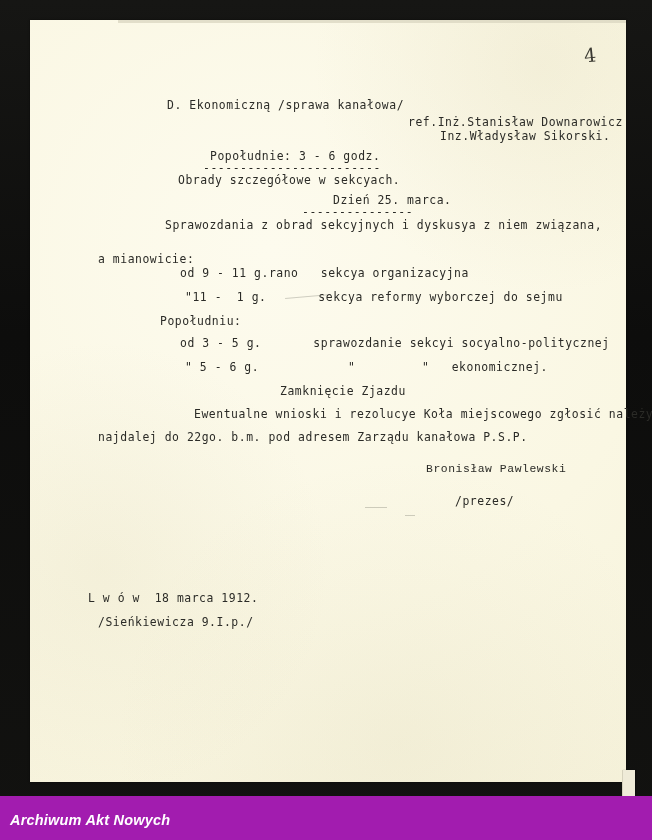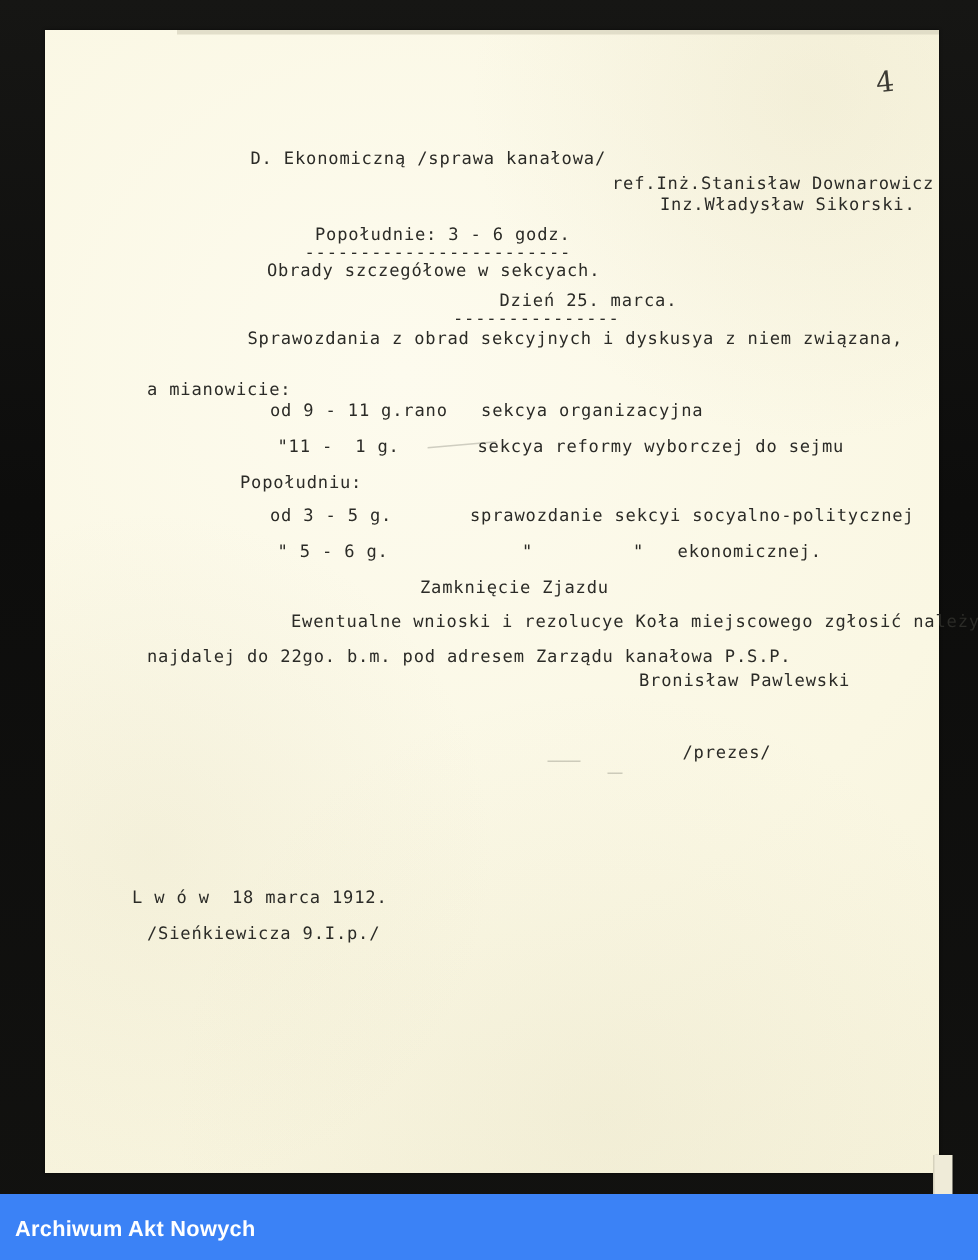--- a/index.html
+++ b/index.html
@@ -124,21 +124,22 @@
     background: rgba(90,88,78,0.28);
   }
 
   
   .watermark-bar {
     position: absolute;
     left: 0;
     bottom: 0;
     width: 652px;
     height: 44px;
-    background: #3b82f6;
+    background: #a21caf;
+    font-style: italic;
   }
   .watermark-text {
     position: absolute;
     left: 10px;
     bottom: 12px;
     color: #ffffff;
     font-family: "Liberation Sans", sans-serif;
     font-size: 14.5px;
     font-weight: bold;
     letter-spacing: 0.2px;
@@ -167,21 +168,21 @@
         <div class="ln" style="left: 135px; top: 200px;">Sprawozdania z obrad sekcyjnych i dyskusya z niem związana,</div>
         <div class="ln" style="left: 68px; top: 224px; margin-top: 10px;">a mianowicie:</div>
         <div class="ln" style="left: 150px; top: 248px; text-align: center;">od 9 - 11 g.rano   sekcya organizacyjna</div>
         <div class="ln" style="left: 155px; top: 272px;">"11 -  1 g.       sekcya reformy wyborczej do sejmu</div>
         <div class="ln" style="left: 130px; top: 296px;">Popołudniu:</div>
         <div class="ln" style="left: 150px; top: 318px;">od 3 - 5 g.       sprawozdanie sekcyi socyalno-politycznej</div>
         <div class="ln" style="left: 155px; top: 342px;">" 5 - 6 g.            "         "   ekonomicznej.</div>
         <div class="ln" style="left: 250px; top: 366px;">Zamknięcie Zjazdu</div>
         <div class="ln" style="left: 132px; top: 389px; margin-left: 32px;">Ewentualne wnioski i rezolucye Koła miejscowego zgłosić należy</div>
         <div class="ln" style="left: 68px; top: 412px;">najdalej do 22go. b.m. pod adresem Zarządu kanałowa P.S.P.</div>
-        <div class="ln" style="left: 396px; top: 428px;">Bronisław Pawlewski</div>
+        <div class="ln" style="left: 396px; top: 444px; font-family: Liberation Mono, monospace;">Bronisław Pawlewski</div>
         <div class="ln" style="left: 425px; top: 476px;">/prezes/</div>
         <div class="ln" style="left: 58px; top: 573px;">L w ó w  18 marca 1912.</div>
         <div class="ln" style="left: 68px; top: 597px;">/Sieńkiewicza 9.I.p./</div>
         <div class="dash" style="left: 173px; top: 143px;">------------------------</div>
         <div class="dash" style="left: 272px; top: 187px;">---------------</div>
       </div>
 
     <span class="stray" style="left:255px;top:276px;width:46px;height:1px;transform:rotate(-5deg);"></span>
     <span class="stray" style="left:335px;top:487px;width:22px;height:1px;"></span>
     <span class="stray" style="left:375px;top:495px;width:10px;height:1px;"></span>

